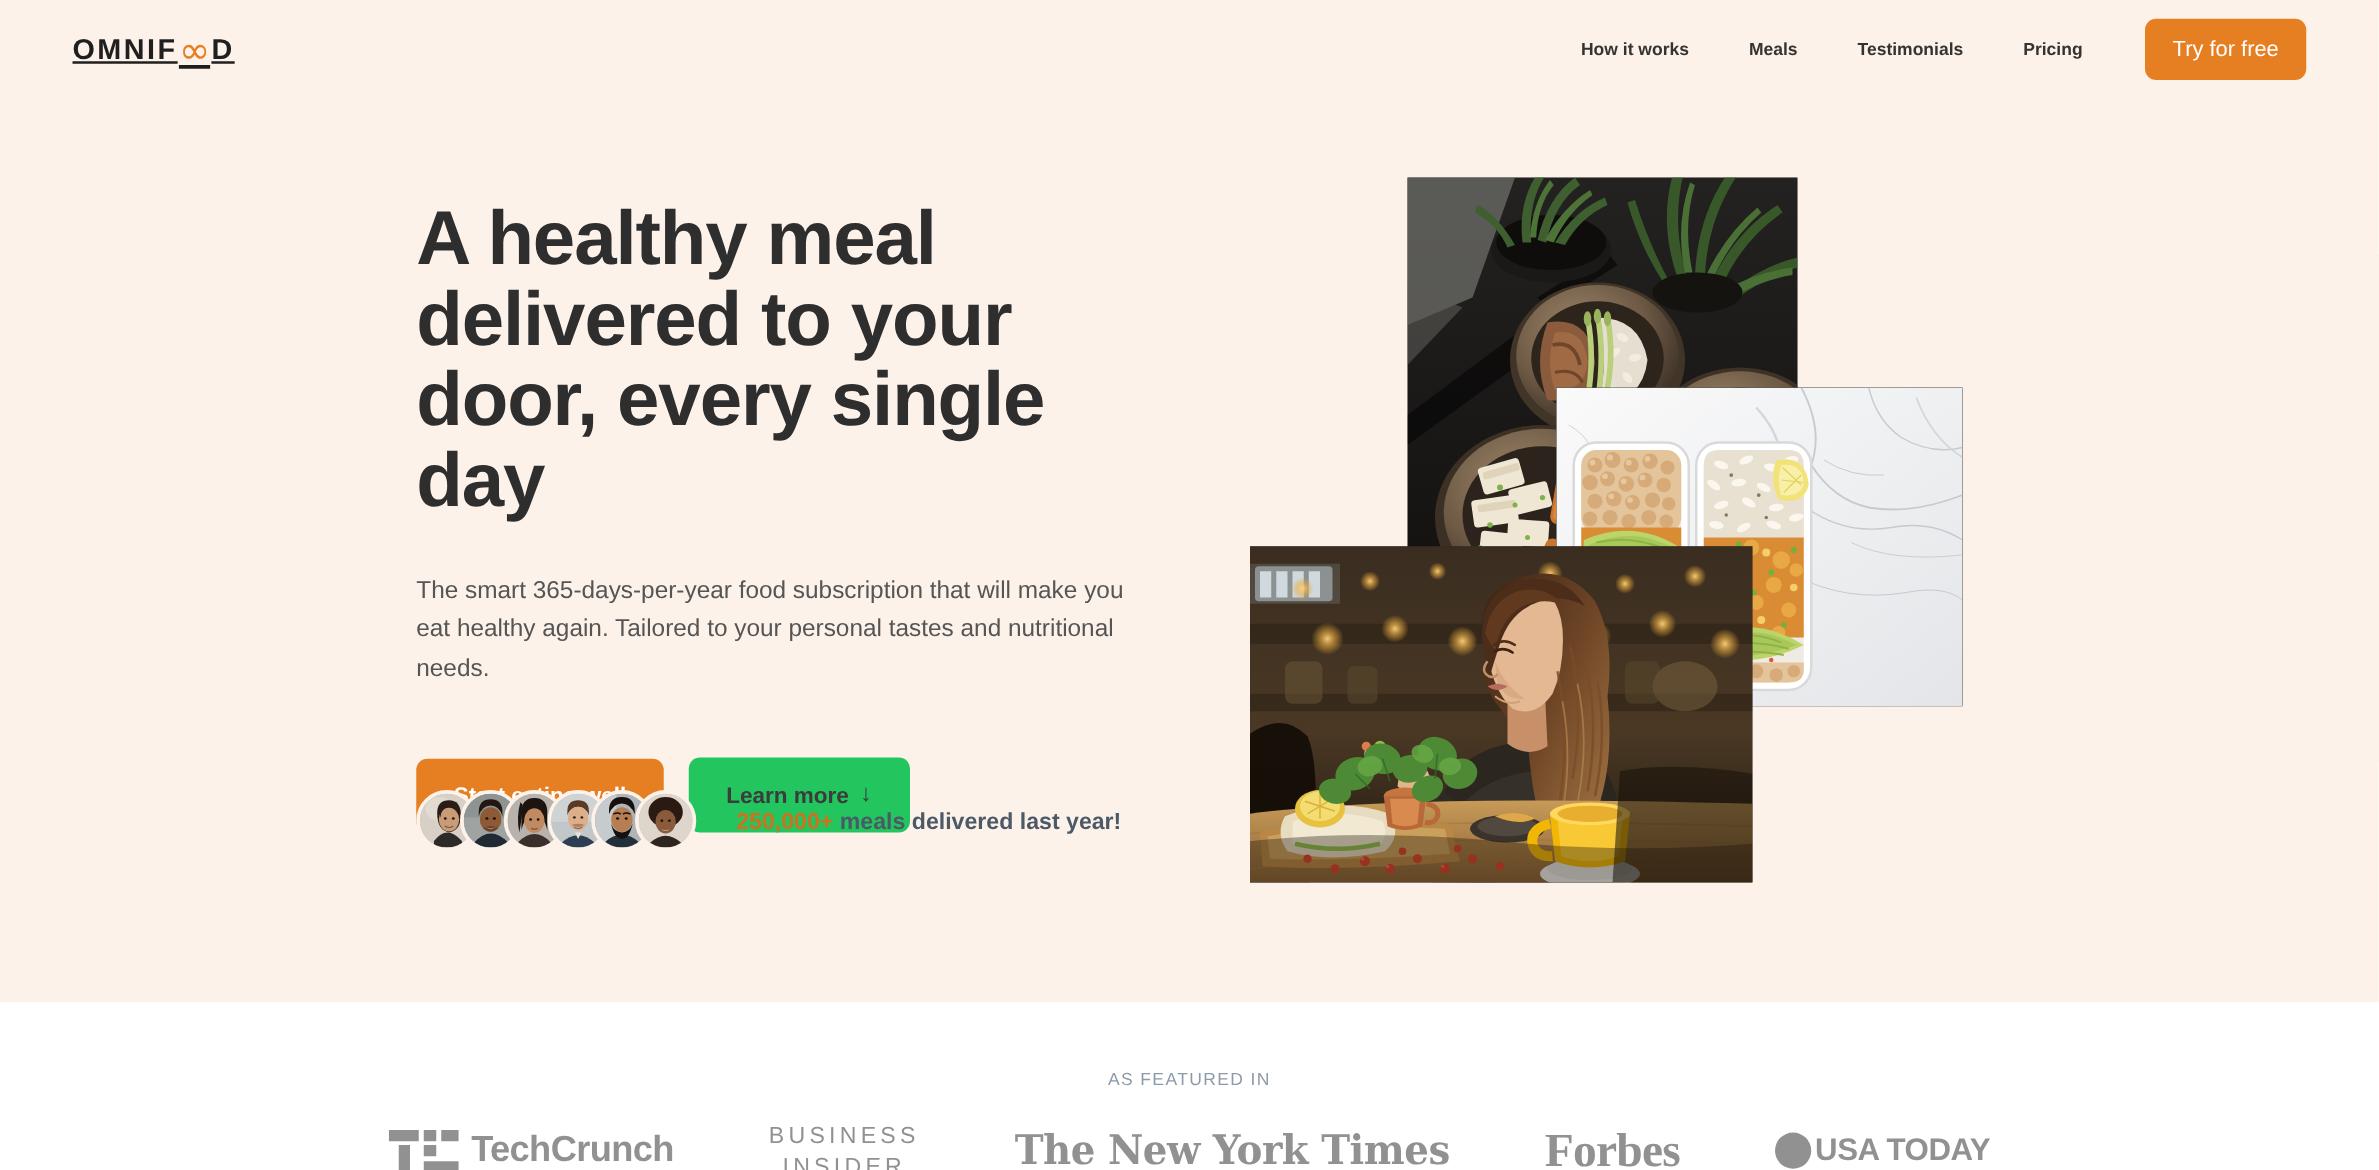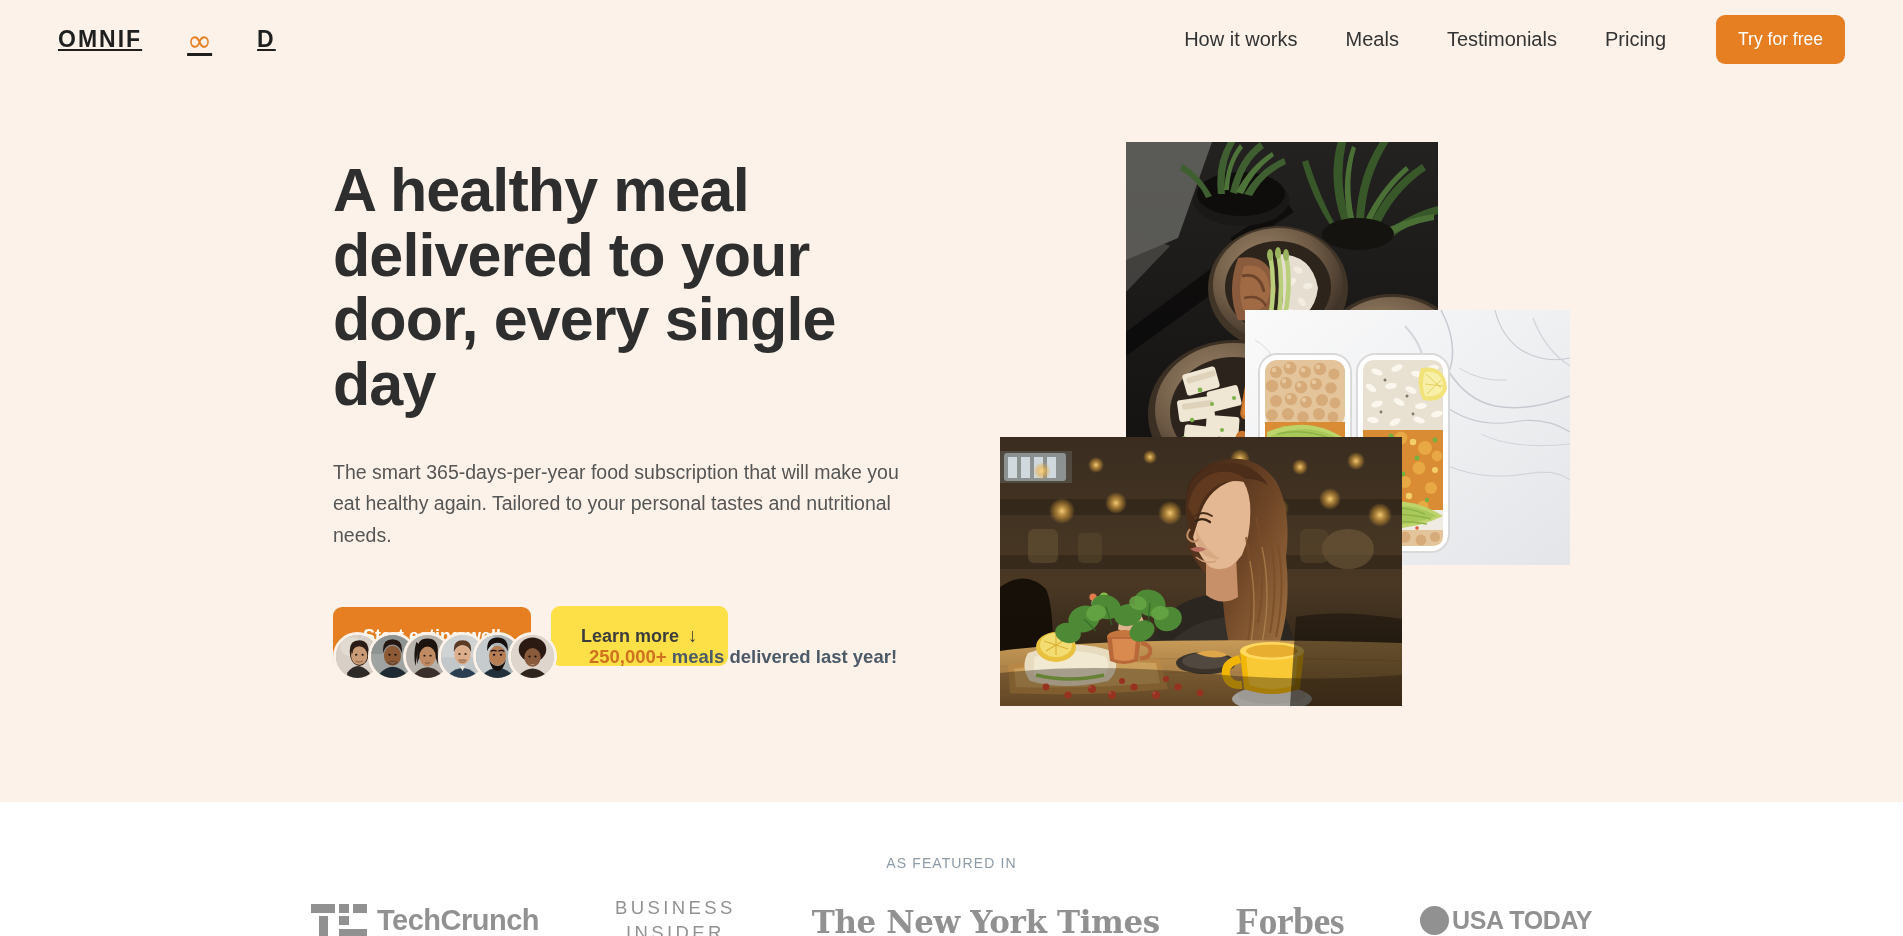--- a/index.html
+++ b/index.html
@@ -32,42 +32,41 @@
     padding:0 58px;
   }
   .logo {
     display:flex;
     align-items:center;
     font-weight:700;
     font-size:23px;
     letter-spacing:2.0px;
     color:#1f1f1f;
     user-select:none;
-    gap:44px;
   }
   .logo .logo-part { display:inline-block; }
   .logo .infinity {
     display:inline-block;
     color:#e67e22;
     font-size:30px;
     line-height:1;
     position:relative;
     top:2px;
     letter-spacing:0;
     margin:0 1px;
     font-family:"DejaVu Sans", sans-serif;
     font-weight:400;
   }
 
   .main-nav { display:flex; align-items:center; gap:0px; }
   .nav-link {
-    font-size:20px;
+    font-size:14px;
     color:#333333;
     text-decoration:none;
-    font-weight:400;
+    font-weight:700;
     padding:0 24px;
     white-space:nowrap;
   }
   .nav-cta {
     margin-left:26px;
     background:#e67e22;
     color:#ffffff;
     font-size:17.5px;
     font-weight:400;
     padding:14px 22px;
@@ -121,21 +120,21 @@
     cursor:pointer;
     font-family:"Liberation Sans", sans-serif;
     white-space:nowrap;
   }
   .btn-primary {
     background:#e67e22;
     color:#ffffff;
     padding:19px 30px;
   }
   .btn-secondary {
-    background:#fde047;
+    background:#22c55e;
     color:#3c3c3c;
     padding:19px 30px;
   }
   .btn-secondary .arrow {
     margin-left:9px;
     font-size:19px;
     font-weight:500;
   }
 
   

